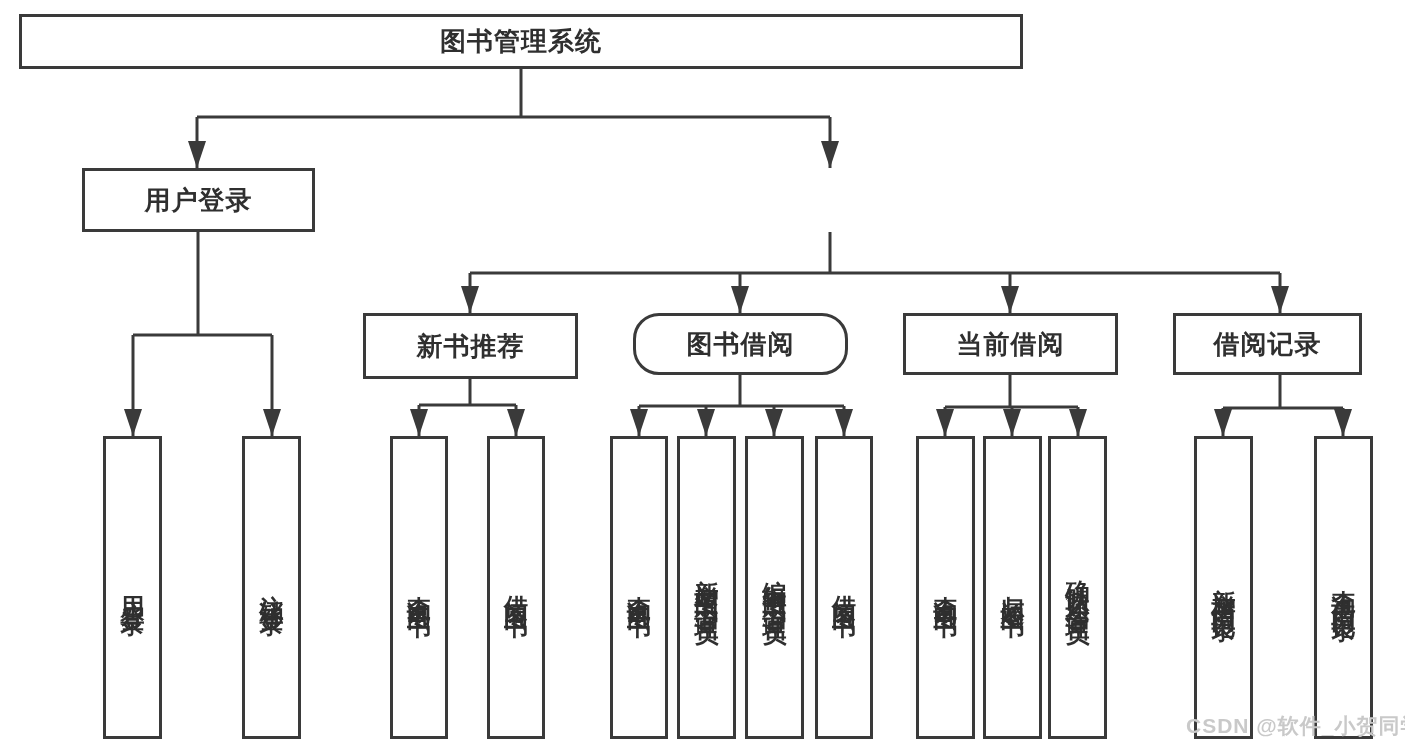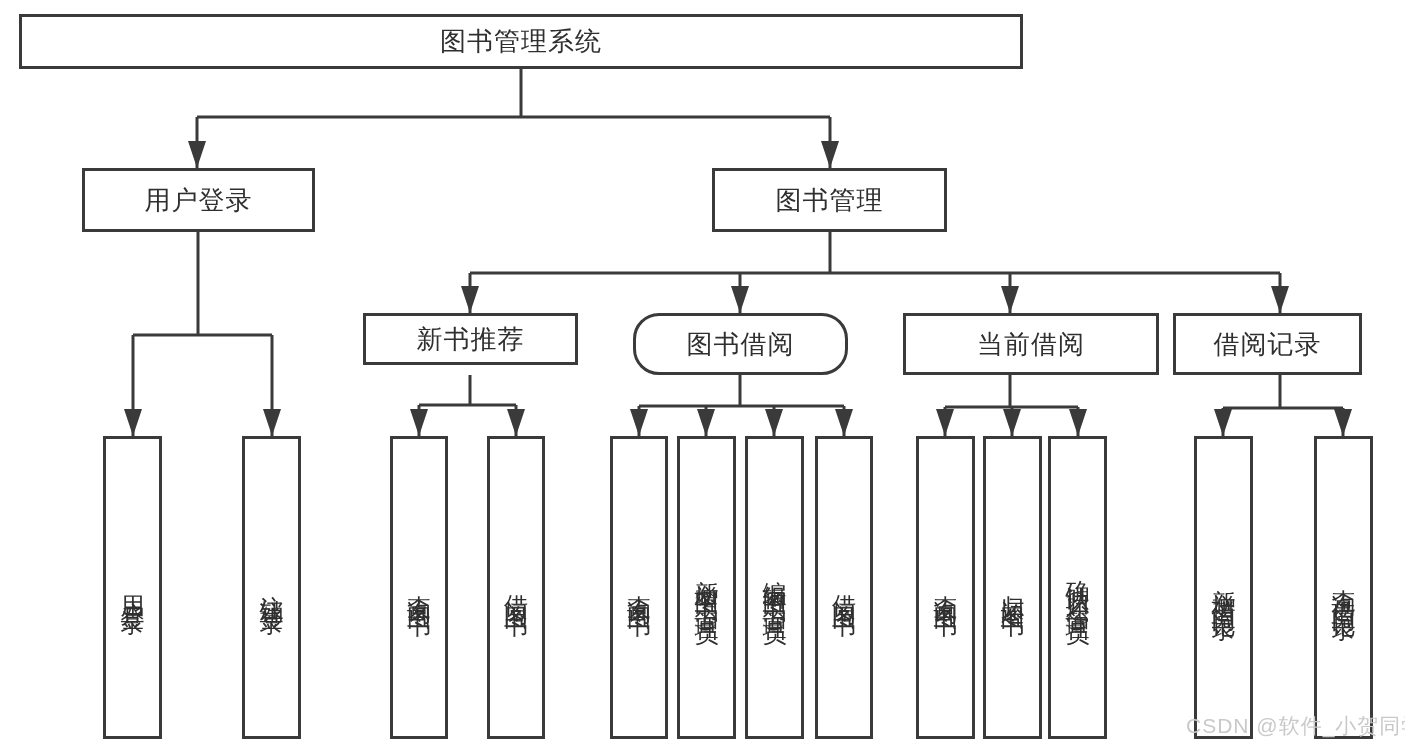--- a/index.html
+++ b/index.html
@@ -3,20 +3,21 @@
 <meta charset="utf-8">
 <style>
   html, body { margin: 0; padding: 0; background: #ffffff; }
   #canvas {
     position: relative;
     width: 1405px;
     height: 747px;
     background: #ffffff;
     font-family: "Liberation Sans", sans-serif;
     overflow: hidden;
+    font-weight: bold;
   }
   #wires { position: absolute; left: 0; top: 0; z-index: 1; }
   .node {
     position: absolute;
     box-sizing: border-box;
     border: 3px solid #3a3a3a;
     background: #ffffff;
     display: flex;
     align-items: center;
     justify-content: center;
@@ -92,31 +93,28 @@
     </g>
   </svg>
 
   <div class="node hnode" style="left:19px; top:14px; width:1004px; height:55px;">
     <span>图书管理系统</span>
   </div>
 
   <div class="node hnode" style="left:82px; top:168px; width:233px; height:64px;">
     <span>用户登录</span>
   </div>
-  <div class="node hnode" style="left:712px; top:168px; width:235px; height:64px;">
-    <span>图书管理</span>
-  </div>
 
-  <div class="node hnode" style="left:363px; top:313px; width:215px; height:52px;">
+  <div class="node hnode" style="left:363px; top:313px; width:215px; height:66px;">
     <span>新书推荐</span>
   </div>
   <div class="node hnode" style="left:633px; top:313px; width:215px; height:62px;border-radius:26px;">
     <span>图书借阅</span>
   </div>
-  <div class="node hnode" style="left:903px; top:313px; width:256px; height:62px;">
+  <div class="node hnode" style="left:903px; top:313px; width:215px; height:62px;">
     <span>当前借阅</span>
   </div>
   <div class="node hnode" style="left:1173px; top:313px; width:189px; height:62px;">
     <span>借阅记录</span>
   </div>
 
   <div class="node leaf" style="left:103px;">
     <span class="vtext">用户登录</span>
   </div>
   <div class="node leaf" style="left:242px;">

